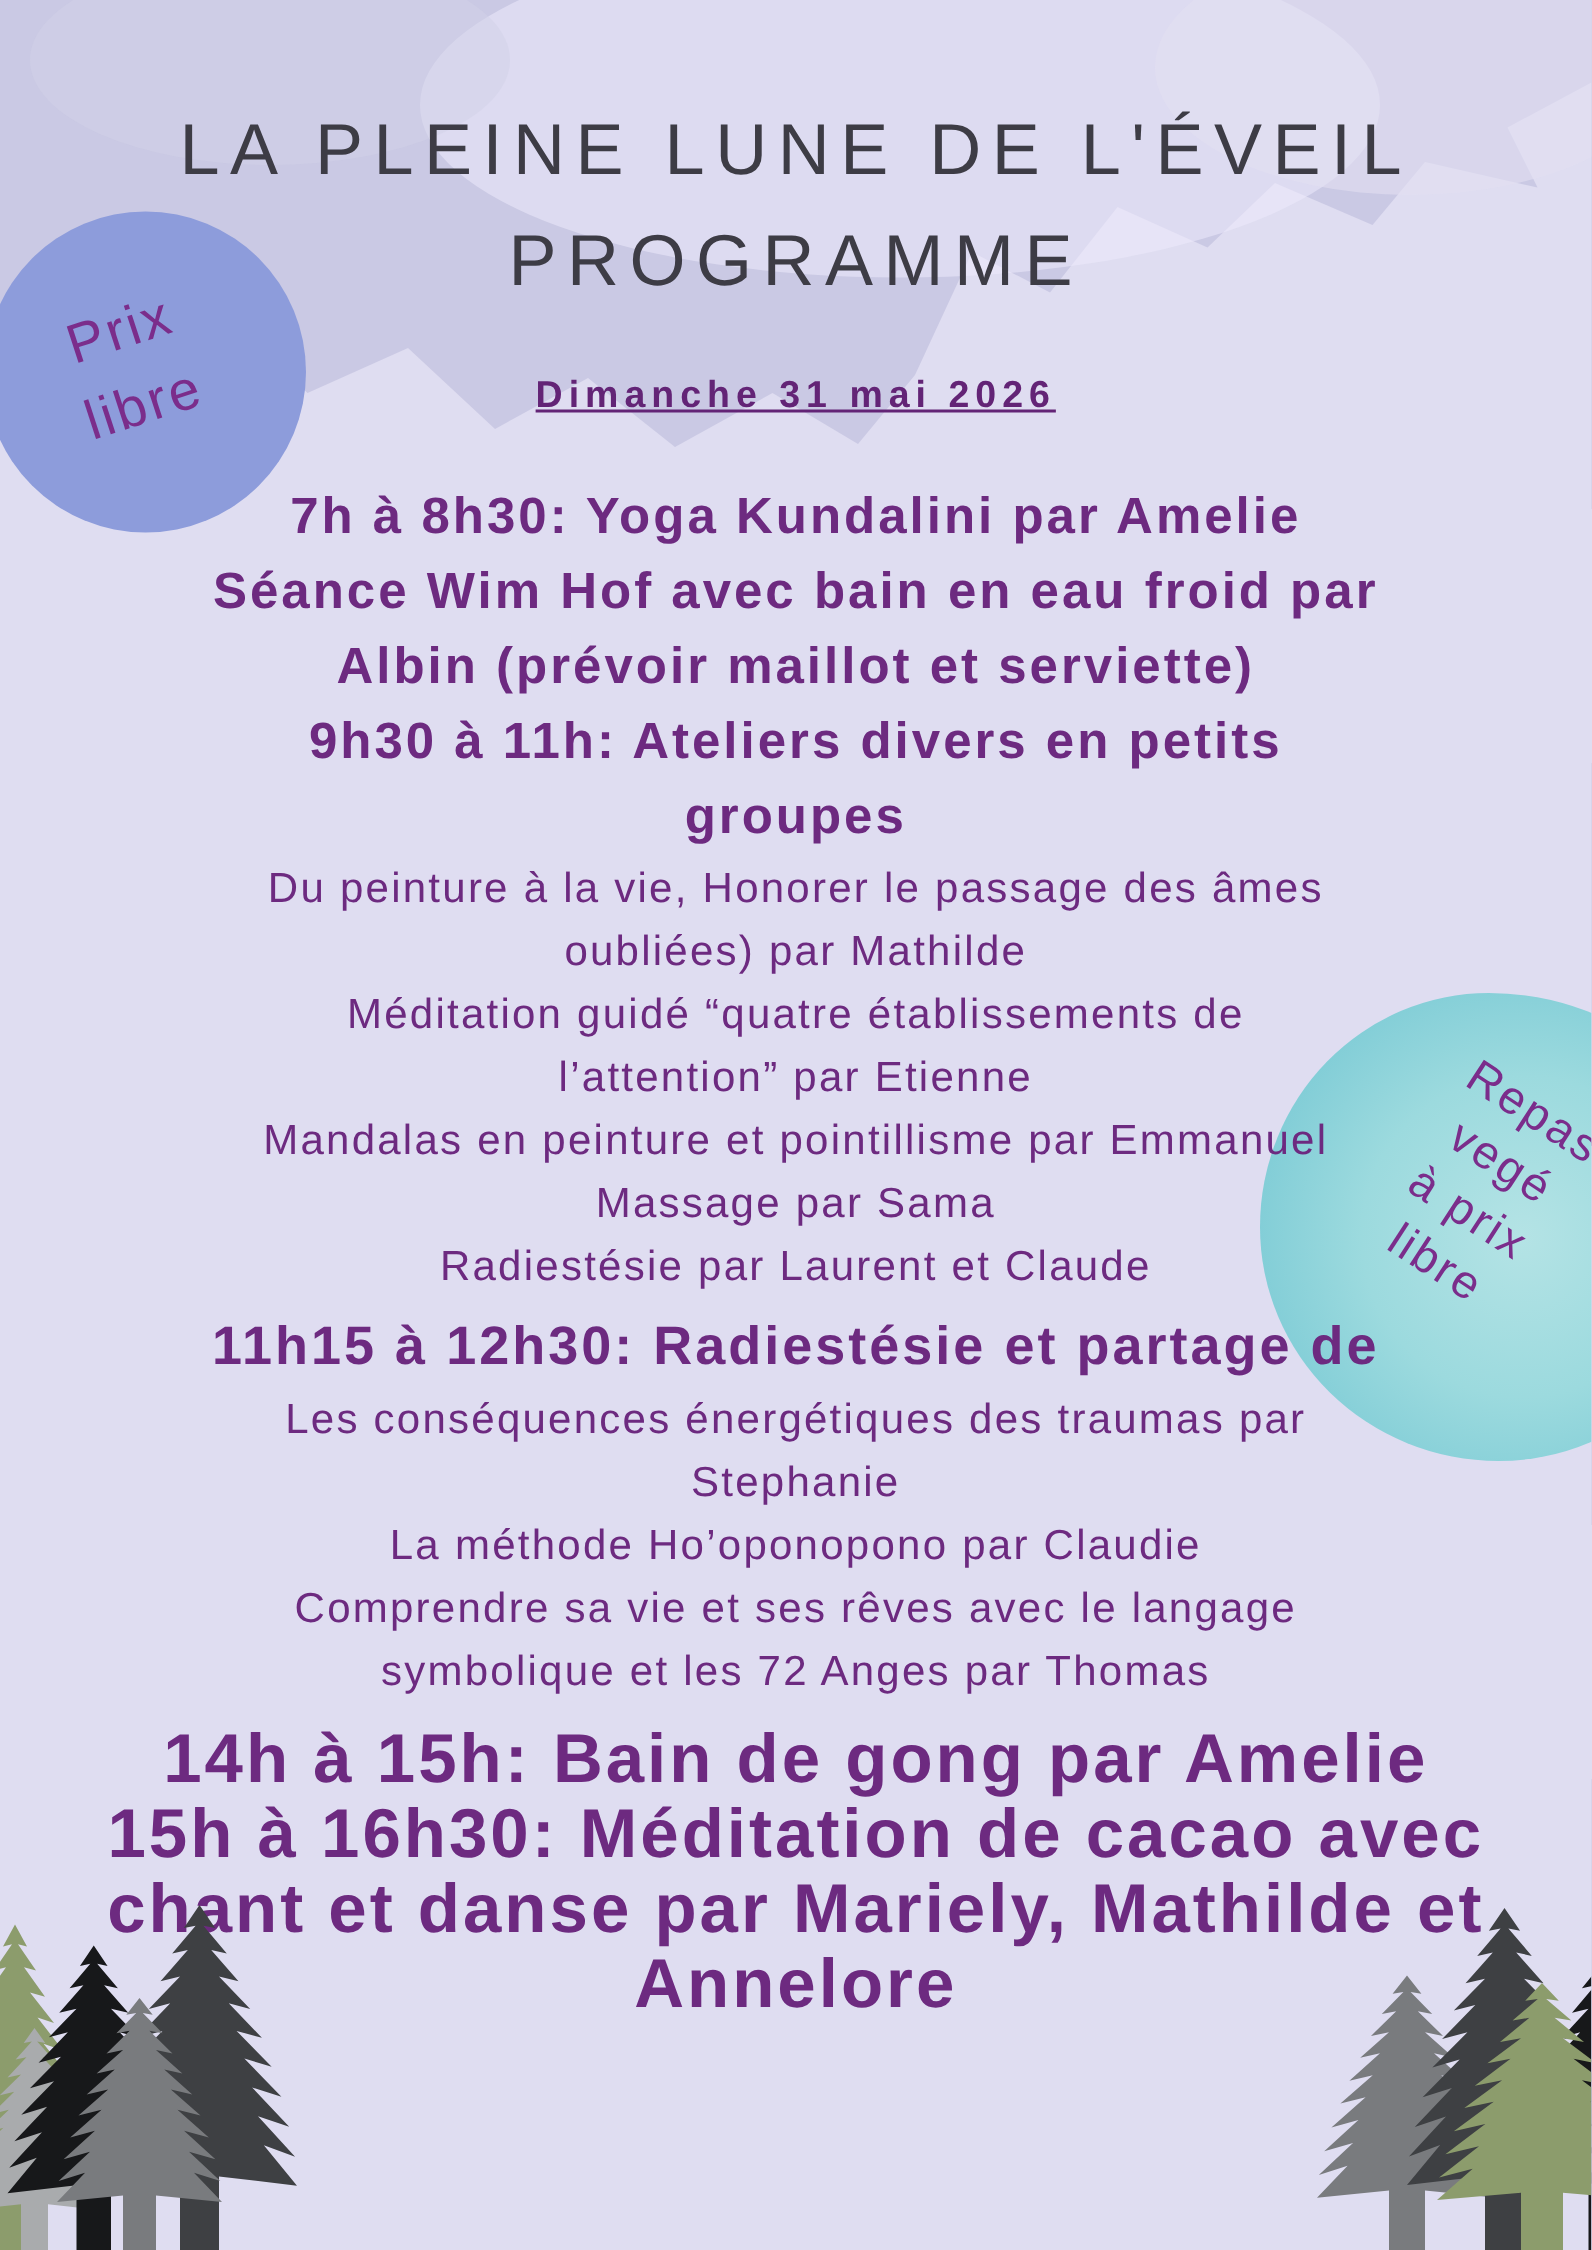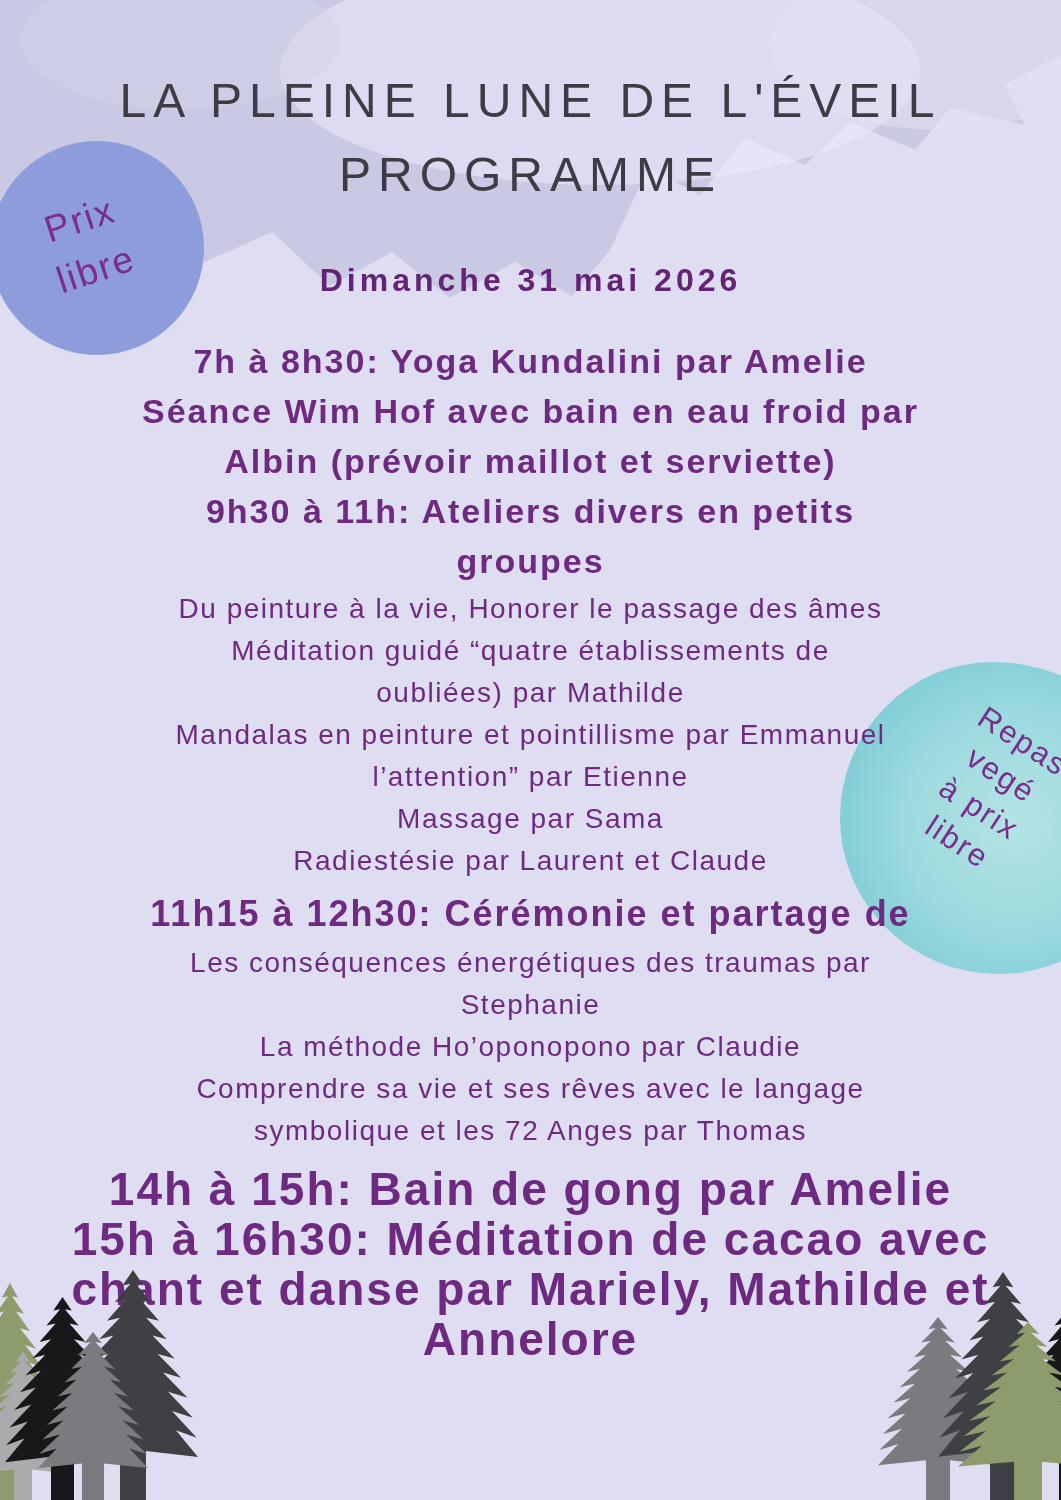--- a/index.html
+++ b/index.html
@@ -60,23 +60,23 @@
     z-index:3;
   }
   
   .content{position:relative;z-index:2;text-align:center;}
   .title{
     color:var(--title-text);
     font-size:48px;font-weight:400;letter-spacing:7px;line-height:74px;
   }
   .title-wrap{padding-top:64px;}
   .date{
-    margin-top:40px;
+    margin-top:23px;
     color:var(--date-text);
-    font-size:32px;font-weight:600;letter-spacing:4px;line-height:56px;
+    font-size:25px;font-weight:600;letter-spacing:4px;line-height:56px;text-decoration:underline;
   }
   .block{color:var(--purple-text);}
   .block-h1{margin-top:28px;font-size:34px;font-weight:600;letter-spacing:2px;line-height:50px;}
   .block-b1{margin-top:2px;font-size:28px;font-weight:500;letter-spacing:1.5px;line-height:42px;}
   .block-h2{margin-top:6px;font-size:36px;font-weight:600;letter-spacing:2px;line-height:52px;}
   .block-b2{margin-top:2px;font-size:28px;font-weight:500;letter-spacing:1.5px;line-height:42px;}
   .block-h3{margin-top:12px;font-size:46px;font-weight:600;letter-spacing:2px;line-height:50px;}
   .footer{
     margin-top:30px;
     color:var(--footer-text);
@@ -124,30 +124,30 @@
     <div class="block block-h1">
       <div>7h à 8h30: Yoga Kundalini par Amelie</div>
       <div>Séance Wim Hof avec bain en eau froid par</div>
       <div>Albin (prévoir maillot et serviette)</div>
       <div>9h30 à 11h: Ateliers divers en petits</div>
       <div>groupes</div>
     </div>
 
     <div class="block block-b1">
       <div>Du peinture à la vie, Honorer le passage des âmes</div>
+      <div>oubliées) par Mathilde</div>
       <div>Méditation guidé “quatre établissements de</div>
-      <div>oubliées) par Mathilde</div>
+      <div>l’attention” par Etienne</div>
       <div>Mandalas en peinture et pointillisme par Emmanuel</div>
-      <div>l’attention” par Etienne</div>
       <div>Massage par Sama</div>
       <div>Radiestésie par Laurent et Claude</div>
     </div>
 
     <div class="block block-h2">
-      <div>11h15 à 12h30: Cérémonie et partage de</div>
+      <div>11h15 à 12h30: Radiestésie et partage de</div>
     </div>
 
     <div class="block block-b2">
       <div>Les conséquences énergétiques des traumas par</div>
       <div>Stephanie</div>
       <div>La méthode Ho’oponopono par Claudie</div>
       <div>Comprendre sa vie et ses rêves avec le langage</div>
       <div>symbolique et les 72 Anges par Thomas</div>
     </div>
 

